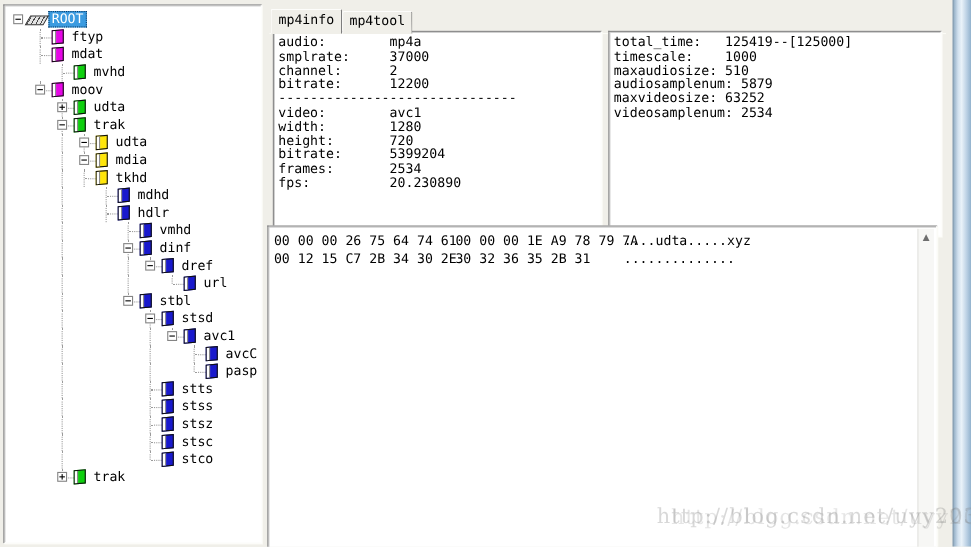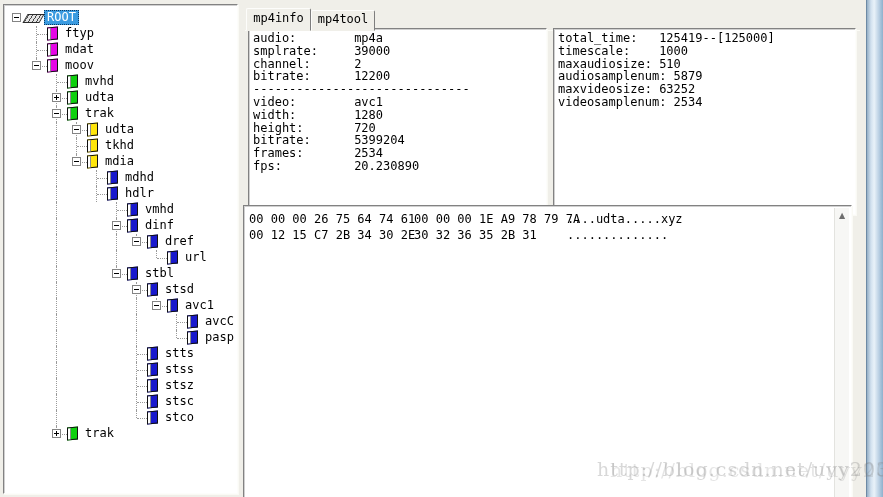--- a/index.html
+++ b/index.html
@@ -70,35 +70,35 @@
           <div class="bicon" style="left: 43px; background: rgb(230, 6, 230);"></div>
           <div class="lbl" style="left: 58px;">ftyp</div>
         </div>
         <div class="tree-row">
           <div class="vg" style="left: 32px; top: 0px; height: 16px;"></div>
           <div class="hg" style="left: 33px; top: 8px; width: 10px;"></div>
           <div class="bicon" style="left: 43px; background: rgb(230, 6, 230);"></div>
           <div class="lbl" style="left: 58px;">mdat</div>
         </div>
         <div class="tree-row">
+          <div class="vg" style="left: 52px; top: 0px; height: 16px;"></div>
+          <div class="hg" style="left: 53px; top: 8px; width: 10px;"></div>
+          <div class="bicon" style="left: 63px; background: rgb(14, 208, 14);"></div>
+          <div class="lbl" style="left: 78px;">mvhd</div>
+        </div>
+        <div class="tree-row">
           <div class="vg" style="left: 32px; top: 0px; height: 8px;"></div>
           <div class="hg" style="left: 33px; top: 8px; width: 10px;"></div>
           <div class="exp" style="left: 28px;"></div>
           <div class="bicon" style="left: 43px; background: rgb(230, 6, 230);"></div>
           <div class="lbl" style="left: 58px;">moov</div>
         </div>
         <div class="tree-row">
           <div class="vg" style="left: 52px; top: 0px; height: 16px;"></div>
           <div class="hg" style="left: 53px; top: 8px; width: 10px;"></div>
-          <div class="bicon" style="left: 63px; background: rgb(14, 208, 14);"></div>
-          <div class="lbl" style="left: 78px;">mvhd</div>
-        </div>
-        <div class="tree-row">
-          <div class="vg" style="left: 52px; top: 0px; height: 16px;"></div>
-          <div class="hg" style="left: 53px; top: 8px; width: 10px;"></div>
           <div class="exp plus" style="left: 48px;"></div>
           <div class="bicon" style="left: 63px; background: rgb(14, 208, 14);"></div>
           <div class="lbl" style="left: 78px;">udta</div>
         </div>
         <div class="tree-row">
           <div class="vg" style="left: 52px; top: 0px; height: 16px;"></div>
           <div class="hg" style="left: 53px; top: 8px; width: 10px;"></div>
           <div class="exp" style="left: 48px;"></div>
           <div class="bicon" style="left: 63px; background: rgb(14, 208, 14);"></div>
           <div class="lbl" style="left: 78px;">trak</div>
@@ -106,35 +106,35 @@
         <div class="tree-row">
           <div class="vg" style="left: 52px; top: 0px; height: 16px;"></div>
           <div class="vg" style="left: 72px; top: 0px; height: 16px;"></div>
           <div class="hg" style="left: 73px; top: 8px; width: 10px;"></div>
           <div class="exp" style="left: 68px;"></div>
           <div class="bicon" style="left: 83px; background: rgb(255, 230, 10);"></div>
           <div class="lbl" style="left: 98px;">udta</div>
         </div>
         <div class="tree-row">
           <div class="vg" style="left: 52px; top: 0px; height: 16px;"></div>
-          <div class="vg" style="left: 72px; top: 0px; height: 16px;"></div>
-          <div class="hg" style="left: 73px; top: 8px; width: 10px;"></div>
-          <div class="bicon" style="left: 83px; background: rgb(255, 230, 10);"></div>
-          <div class="lbl" style="left: 98px;">tkhd</div>
-        </div>
-        <div class="tree-row">
-          <div class="vg" style="left: 52px; top: 0px; height: 16px;"></div>
           <div class="vg" style="left: 72px; top: 0px; height: 8px;"></div>
           <div class="hg" style="left: 73px; top: 8px; width: 10px;"></div>
           <div class="exp" style="left: 68px;"></div>
           <div class="bicon" style="left: 83px; background: rgb(255, 230, 10);"></div>
           <div class="lbl" style="left: 98px;">mdia</div>
         </div>
         <div class="tree-row">
           <div class="vg" style="left: 52px; top: 0px; height: 16px;"></div>
+          <div class="vg" style="left: 72px; top: 0px; height: 16px;"></div>
+          <div class="hg" style="left: 73px; top: 8px; width: 10px;"></div>
+          <div class="bicon" style="left: 83px; background: rgb(255, 230, 10);"></div>
+          <div class="lbl" style="left: 98px;">tkhd</div>
+        </div>
+        <div class="tree-row">
+          <div class="vg" style="left: 52px; top: 0px; height: 16px;"></div>
           <div class="vg" style="left: 92px; top: 0px; height: 16px;"></div>
           <div class="hg" style="left: 93px; top: 8px; width: 10px;"></div>
           <div class="bicon" style="left: 103px; background: rgb(25, 25, 205);"></div>
           <div class="lbl" style="left: 118px;">mdhd</div>
         </div>
         <div class="tree-row">
           <div class="vg" style="left: 52px; top: 0px; height: 16px;"></div>
           <div class="vg" style="left: 92px; top: 0px; height: 16px;"></div>
           <div class="hg" style="left: 93px; top: 8px; width: 10px;"></div>
           <div class="bicon" style="left: 103px; background: rgb(25, 25, 205);"></div>
@@ -257,21 +257,21 @@
         </div>
       </div>
   </div>
 
   <div class="tab active"><span>mp4info</span></div>
   <div class="tab inactive"><span>mp4tool</span></div>
   <div class="tab-baseline"></div>
 
   <div class="info-box sunken" id="av-box">
       <div class="iline">audio:        mp4a</div>
-      <div class="iline">smplrate:     39000</div>
+      <div class="iline">smplrate:     37000</div>
       <div class="iline">channel:      2</div>
       <div class="iline">bitrate:      12200</div>
       <div class="iline">------------------------------</div>
       <div class="iline">video:        avc1</div>
       <div class="iline">width:        1280</div>
       <div class="iline">height:       720</div>
       <div class="iline">bitrate:      5399204</div>
       <div class="iline">frames:       2534</div>
       <div class="iline">fps:          20.230890</div>
     </div>

